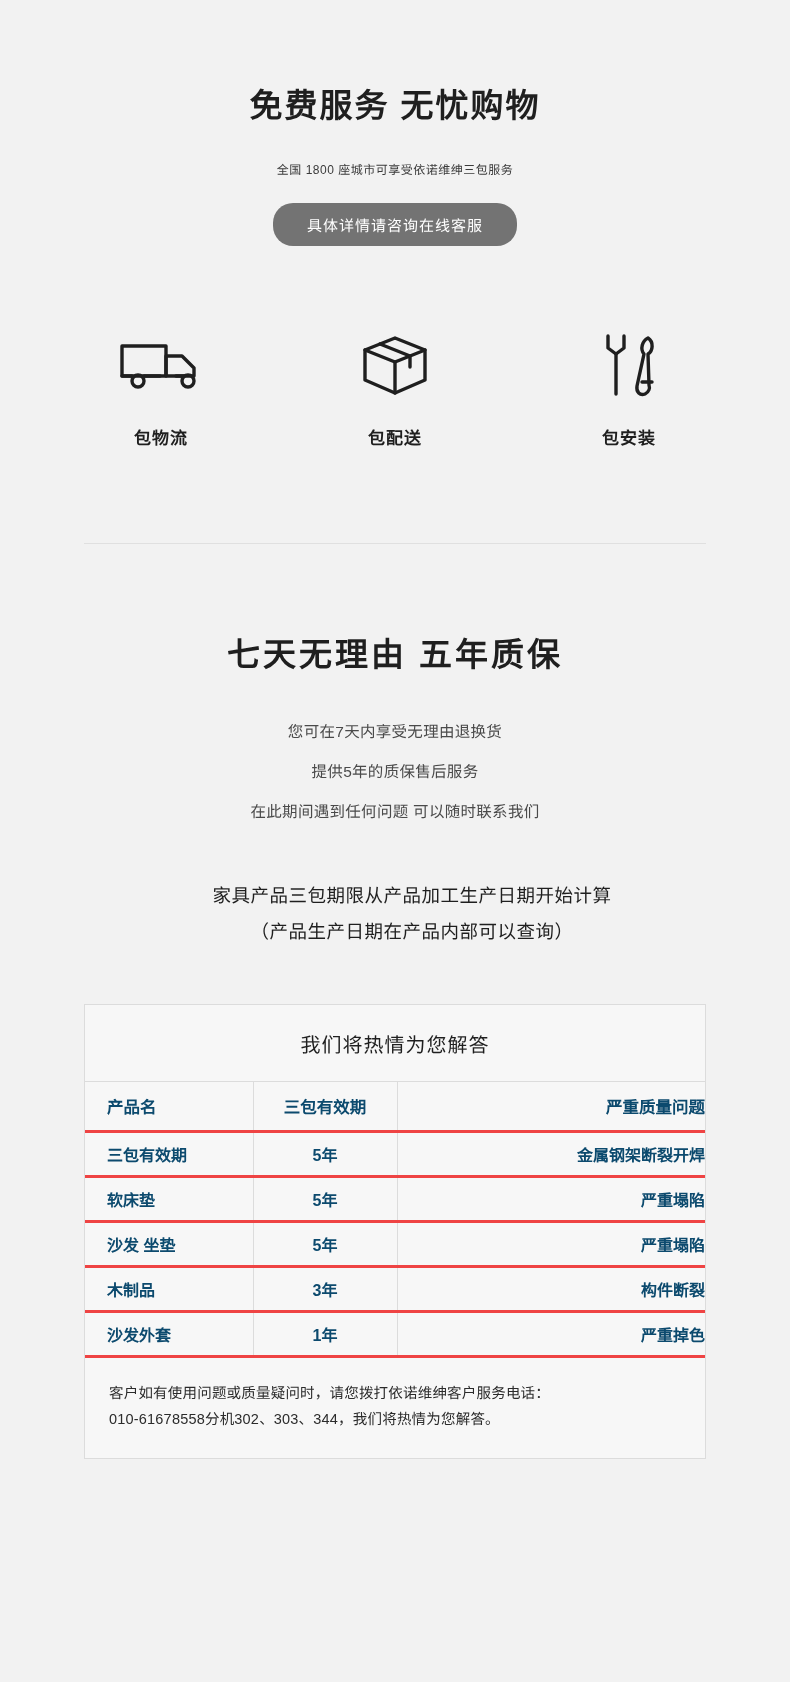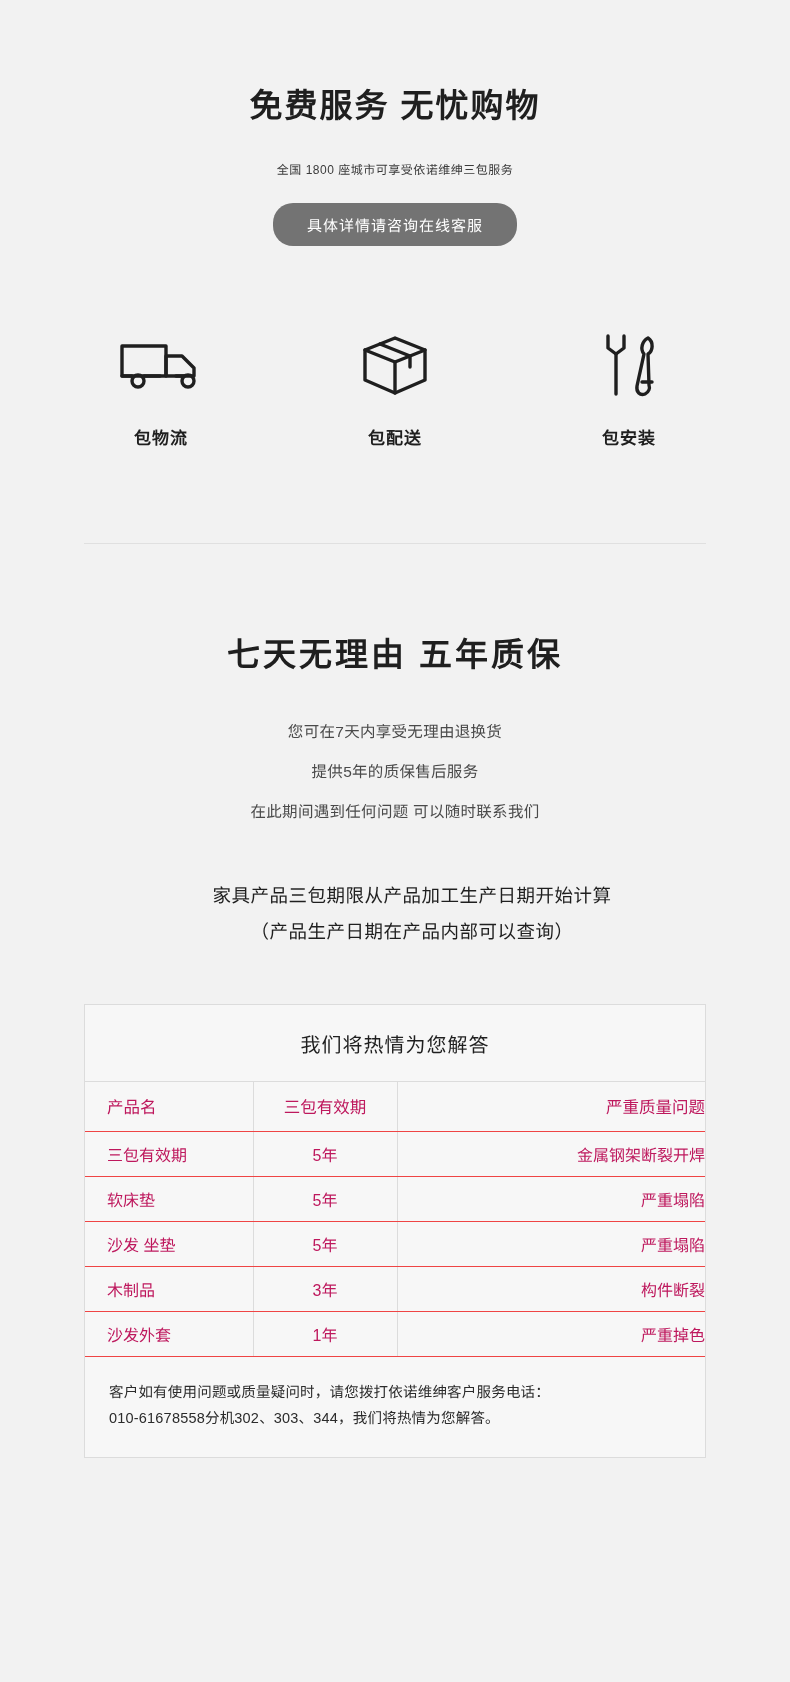--- a/index.html
+++ b/index.html
@@ -134,23 +134,23 @@
     color: #1f1f1f;
     padding: 24px 0 23px 0;
     letter-spacing: 1px;
     border-bottom: 1px solid #dcdcdc;
   }
   table {
     width: 100%;
     border-collapse: collapse;
   }
   th, td {
-    border-bottom: 1px solid #ef4444;
-    font-weight: normal;
-    color: #be185d;
+    border-bottom: 3px solid #ef4444;
+    font-weight: bold;
+    color: #0c4a6e;
     font-size: 16px;
     height: 45px;
     padding: 0;
   }
   th:first-child, td:first-child {
     width: 168px;
     text-align: left;
     padding-left: 22px;
   }
   th:nth-child(2), td:nth-child(2) {

